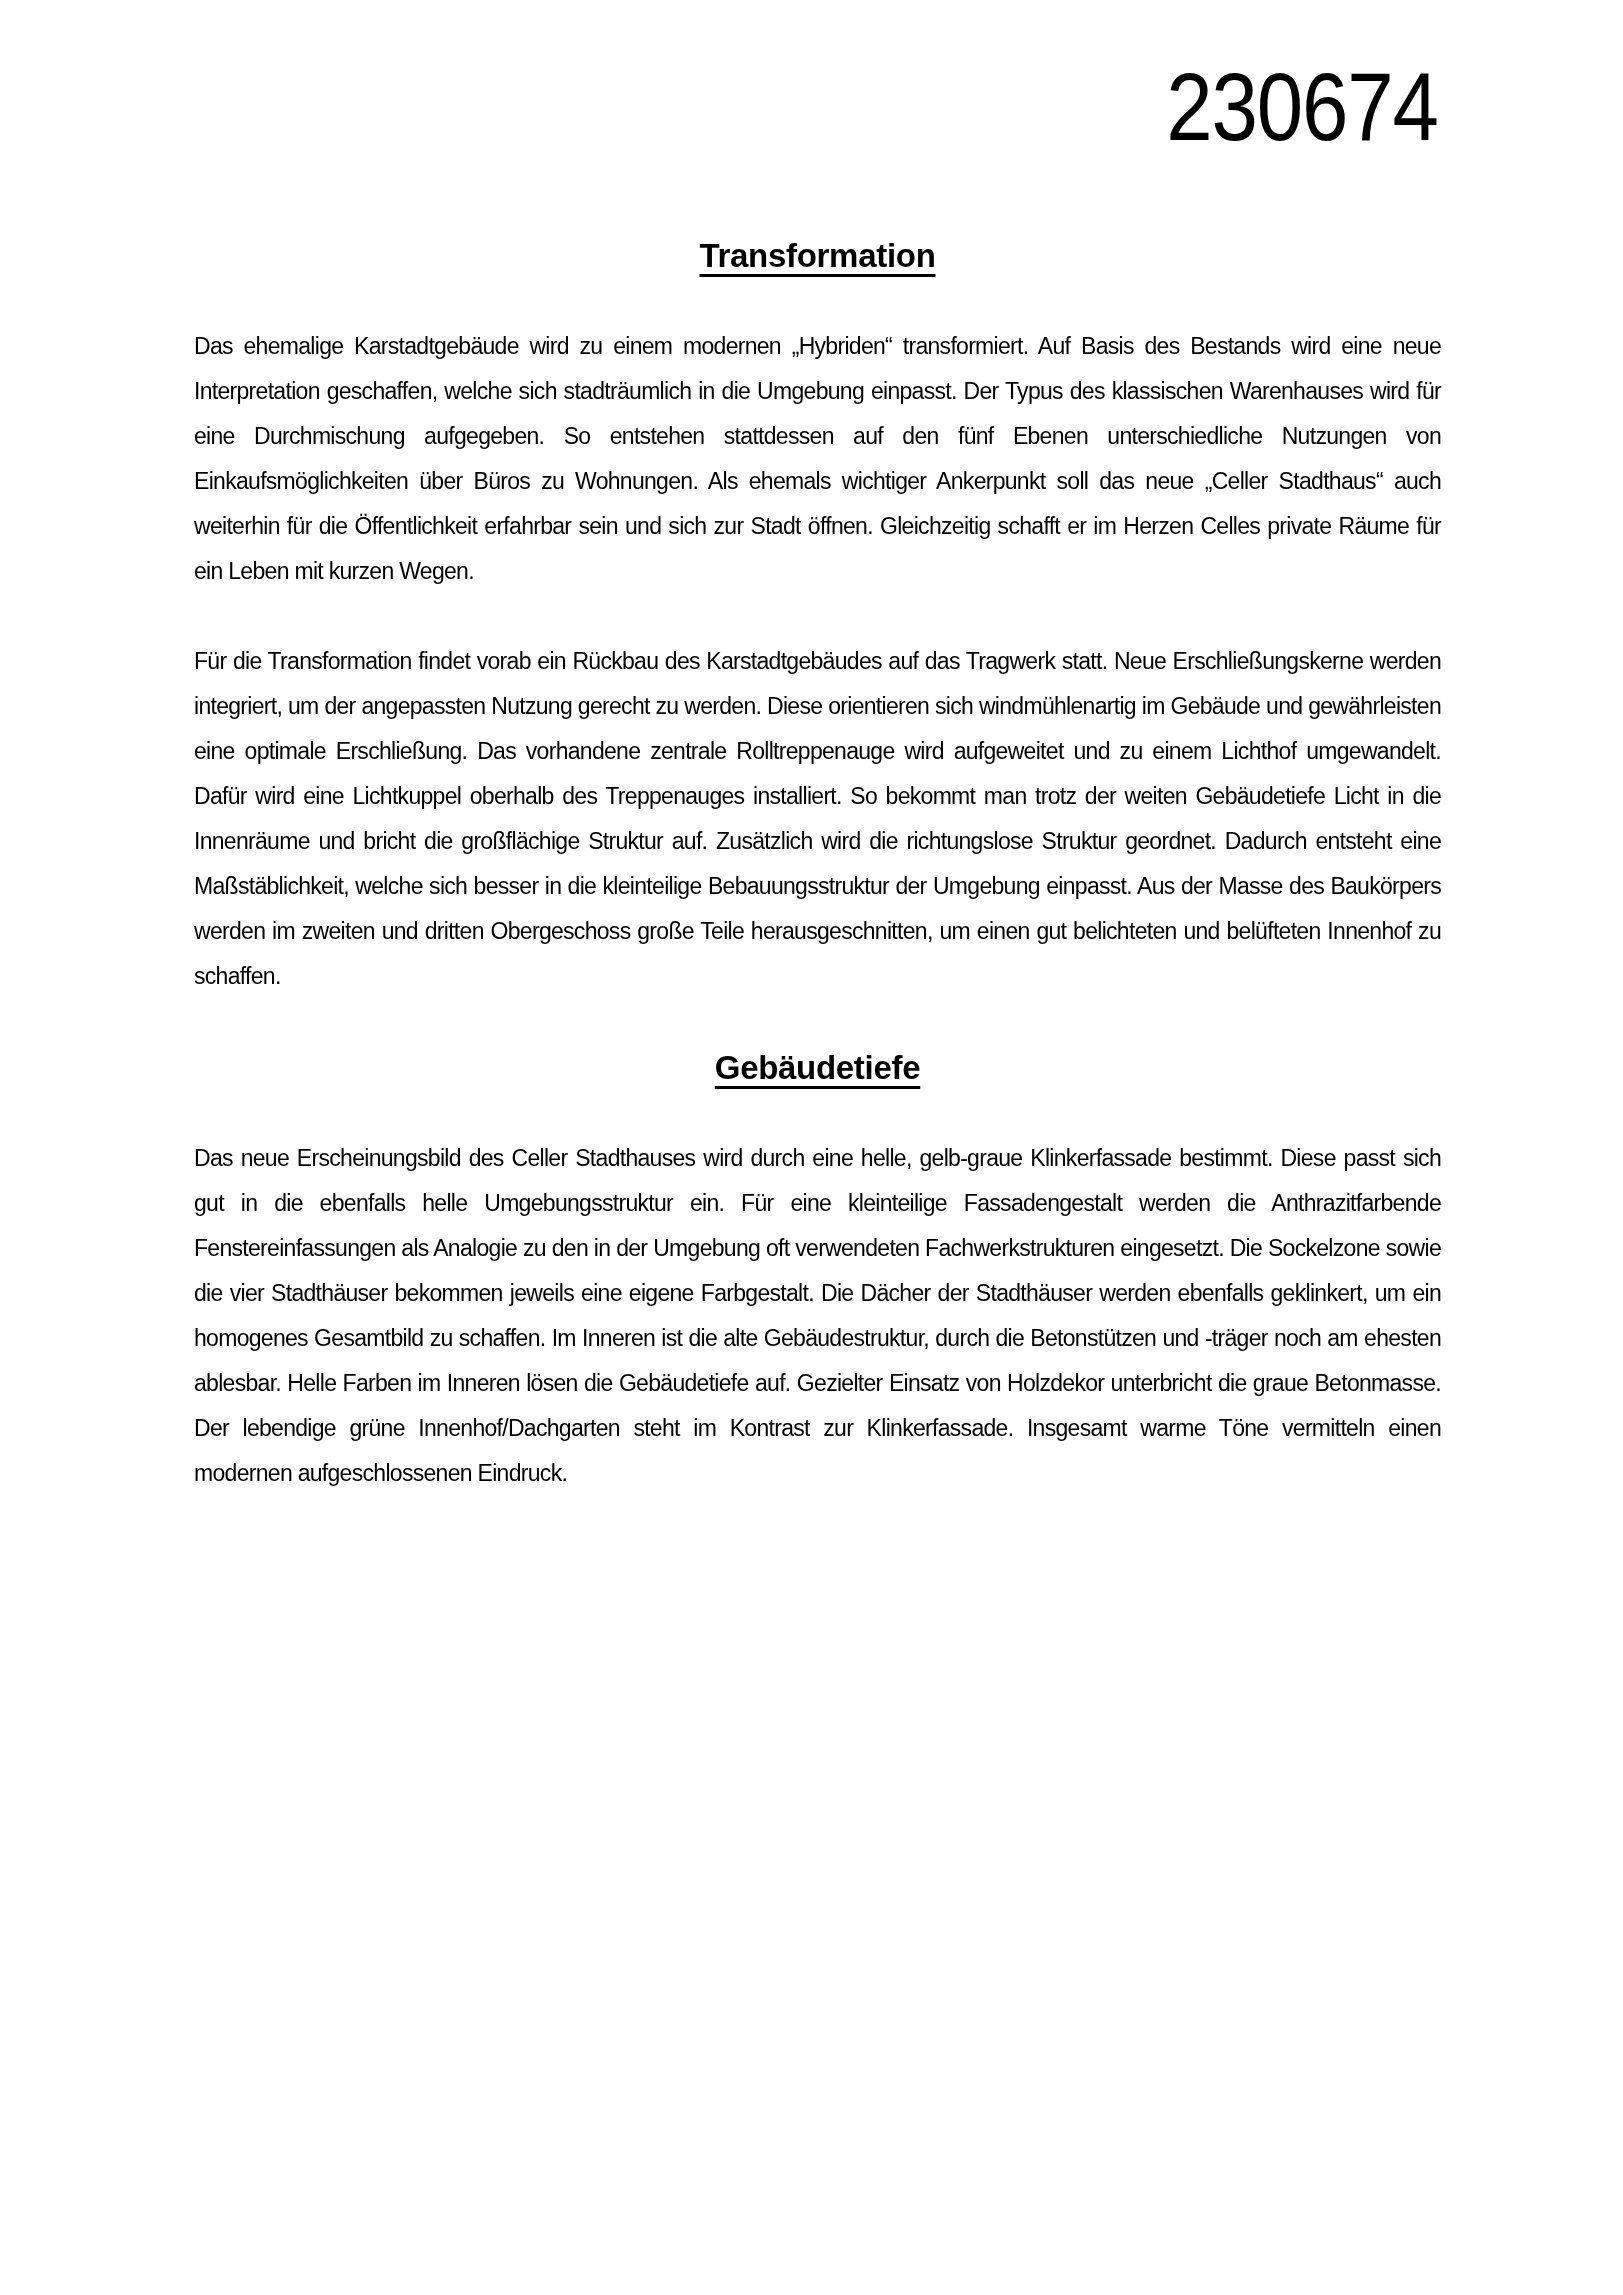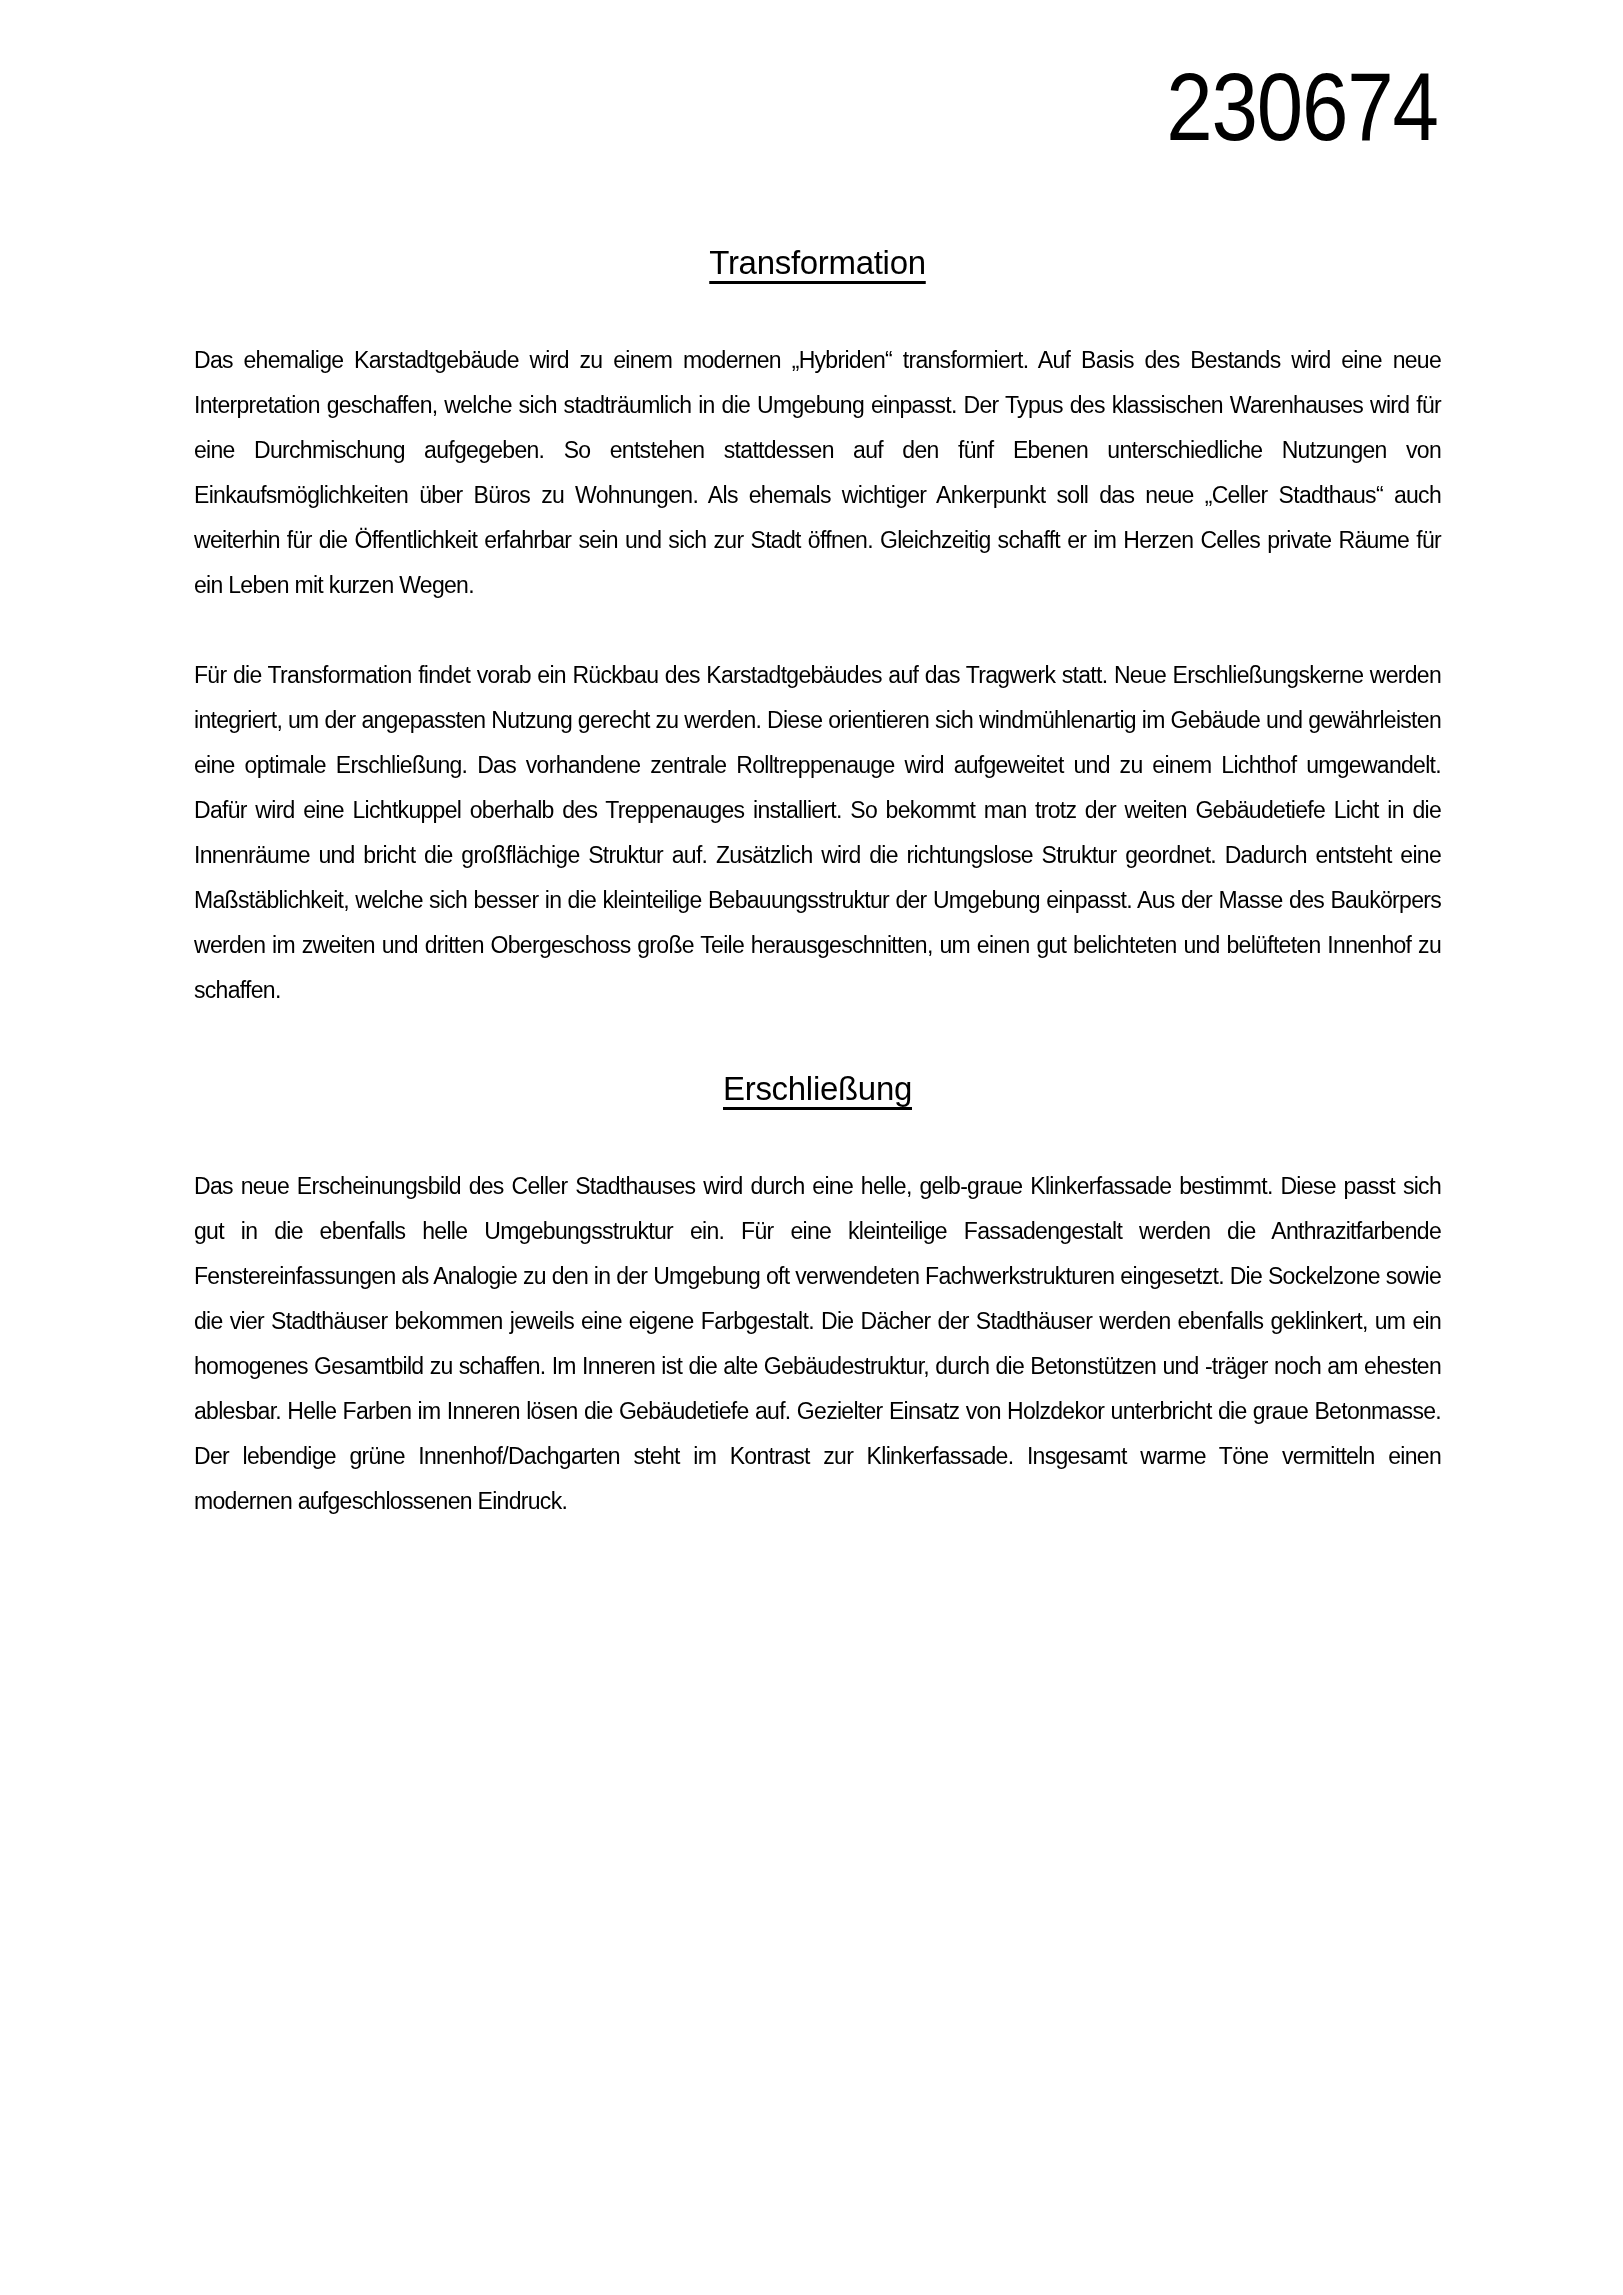--- a/index.html
+++ b/index.html
@@ -29,27 +29,27 @@
     }
     .content {
       position: absolute;
       left: 194px;
       top: 232px;
       width: 1247px;
       font-family: "Liberation Sans", "DejaVu Sans", sans-serif;
     }
     .section-heading {
       text-align: center;
-      font-weight: normal;
+      font-weight: bold;
       text-decoration: underline;
       text-decoration-thickness: 3.3px;
       text-underline-offset: 6.5px;
       font-size: 33px;
       line-height: 45px;
-      margin: 8px;
+      margin: 1px;
       letter-spacing: -0.3px;
     }
     .para {
       margin: 0;
       font-size: 23px;
       line-height: 45px;
       text-align: justify;
       letter-spacing: -0.7px;
       word-spacing: 0px;
     }
@@ -67,18 +67,18 @@
     <h2 class="section-heading">Transformation</h2>
     <div class="gap-after-heading"></div>
     <p class="para">Das ehemalige Karstadtgebäude wird zu einem modernen „Hybriden“ transformiert. Auf Basis des Bestands wird eine neue Interpretation geschaffen, welche sich stadträumlich in die Umgebung einpasst. Der Typus des klassischen Warenhauses wird für eine Durchmischung aufgegeben. So entstehen stattdessen auf den fünf Ebenen unterschiedliche Nutzungen von Einkaufsmöglichkeiten über Büros zu Wohnungen. Als ehemals wichtiger Ankerpunkt soll das neue „Celler Stadthaus“ auch weiterhin für die Öffentlichkeit erfahrbar sein und sich zur Stadt öffnen. Gleichzeitig schafft er im Herzen Celles private Räume für ein Leben mit kurzen Wegen.</p>
     <div class="gap-between-paras"></div>
     <p class="para">Für die Transformation findet vorab ein Rückbau des Karstadtgebäudes auf das Tragwerk statt. Neue Erschließungskerne werden integriert, um der angepassten Nutzung gerecht zu werden. Diese orientieren sich windmühlenartig im Gebäude und gewährleisten eine optimale Erschließung. Das vorhandene zentrale Rolltreppenauge wird aufgeweitet und zu einem Lichthof umgewandelt. Dafür wird eine Lichtkuppel oberhalb des Treppenauges installiert. So bekommt man trotz der weiten Gebäudetiefe Licht in die Innenräume und bricht die großflächige Struktur auf. Zusätzlich wird die richtungslose Struktur geordnet. Dadurch entsteht eine Maßstäblichkeit, welche sich besser in die kleinteilige Bebauungsstruktur der Umgebung einpasst. Aus der Masse des Baukörpers werden im zweiten und dritten Obergeschoss große Teile herausgeschnitten, um einen gut belichteten und belüfteten Innenhof zu schaffen.</p>
   </section>
 
   <div class="gap-before-heading"></div>
 
   <section>
-    <h2 class="section-heading">Erschließung</h2>
+    <h2 class="section-heading">Gebäudetiefe</h2>
     <div class="gap-after-heading"></div>
     <p class="para">Das neue Erscheinungsbild des Celler Stadthauses wird durch eine helle, gelb-graue Klinkerfassade bestimmt. Diese passt sich gut in die ebenfalls helle Umgebungsstruktur ein. Für eine kleinteilige Fassadengestalt werden die Anthrazitfarbende Fenstereinfassungen als Analogie zu den in der Umgebung oft verwendeten Fachwerkstrukturen eingesetzt. Die Sockelzone sowie die vier Stadthäuser bekommen jeweils eine eigene Farbgestalt. Die Dächer der Stadthäuser werden ebenfalls geklinkert, um ein homogenes Gesamtbild zu schaffen. Im Inneren ist die alte Gebäudestruktur, durch die Betonstützen und -träger noch am ehesten ablesbar. Helle Farben im Inneren lösen die Gebäudetiefe auf. Gezielter Einsatz von Holzdekor unterbricht die graue Betonmasse. Der lebendige grüne Innenhof/Dachgarten steht im Kontrast zur Klinkerfassade. Insgesamt warme Töne vermitteln einen modernen aufgeschlossenen Eindruck.</p>
   </section>
 </main>
 
 
 </body></html>

